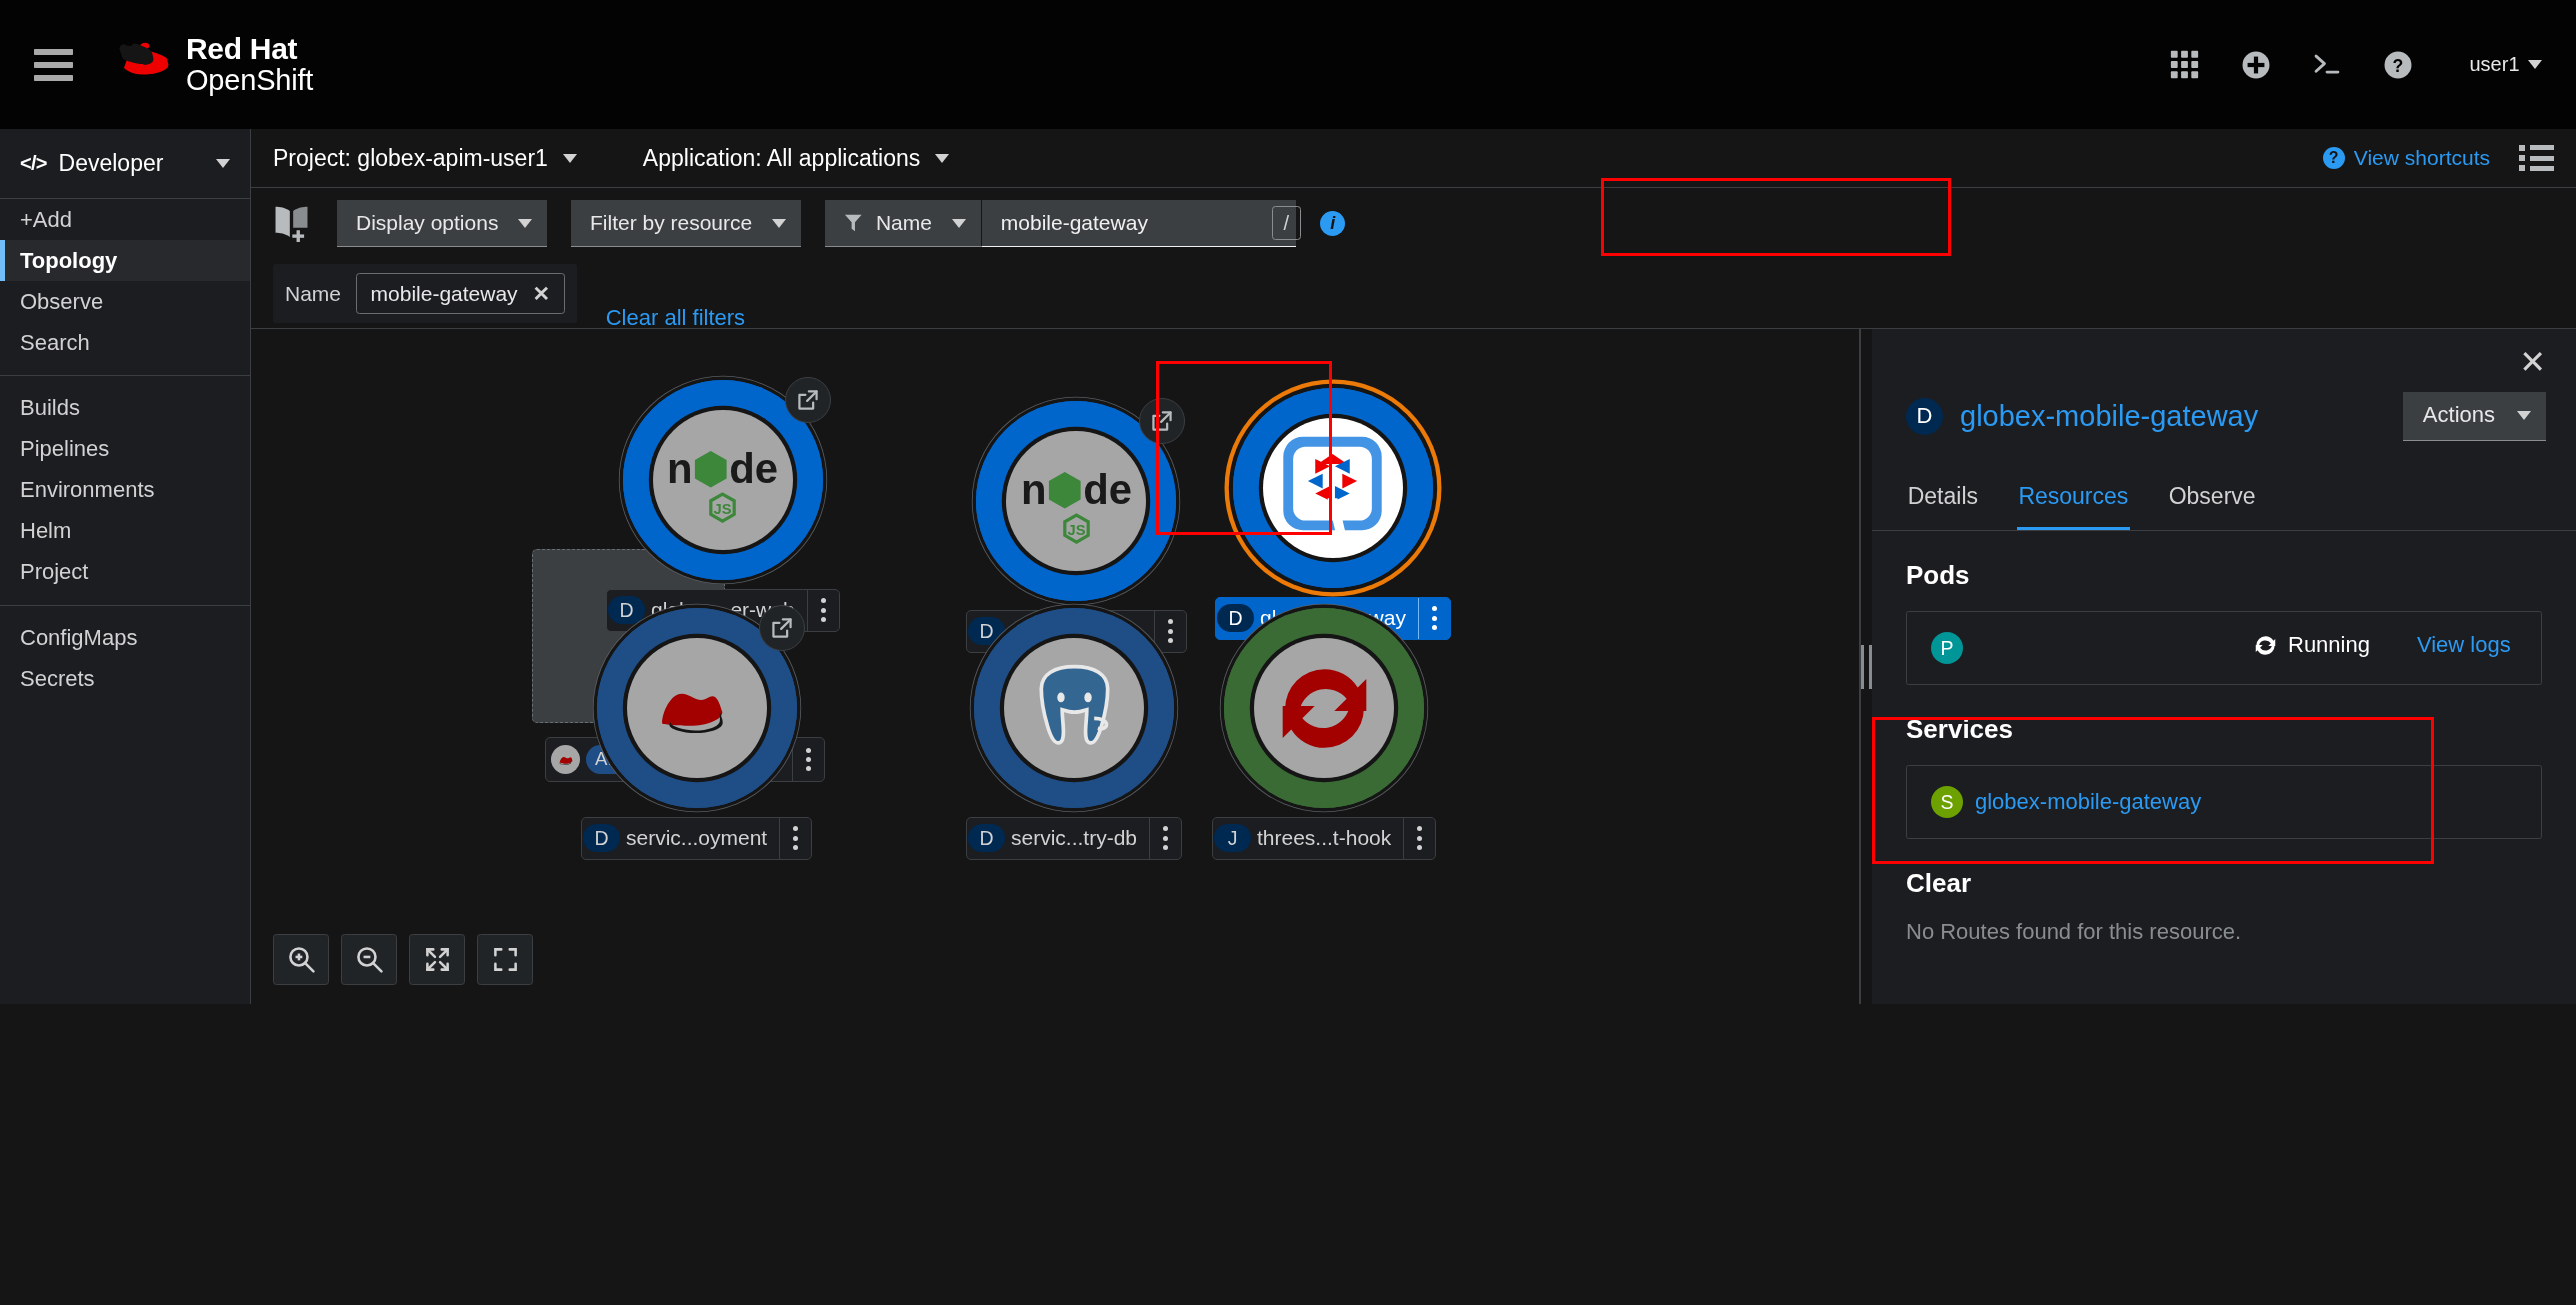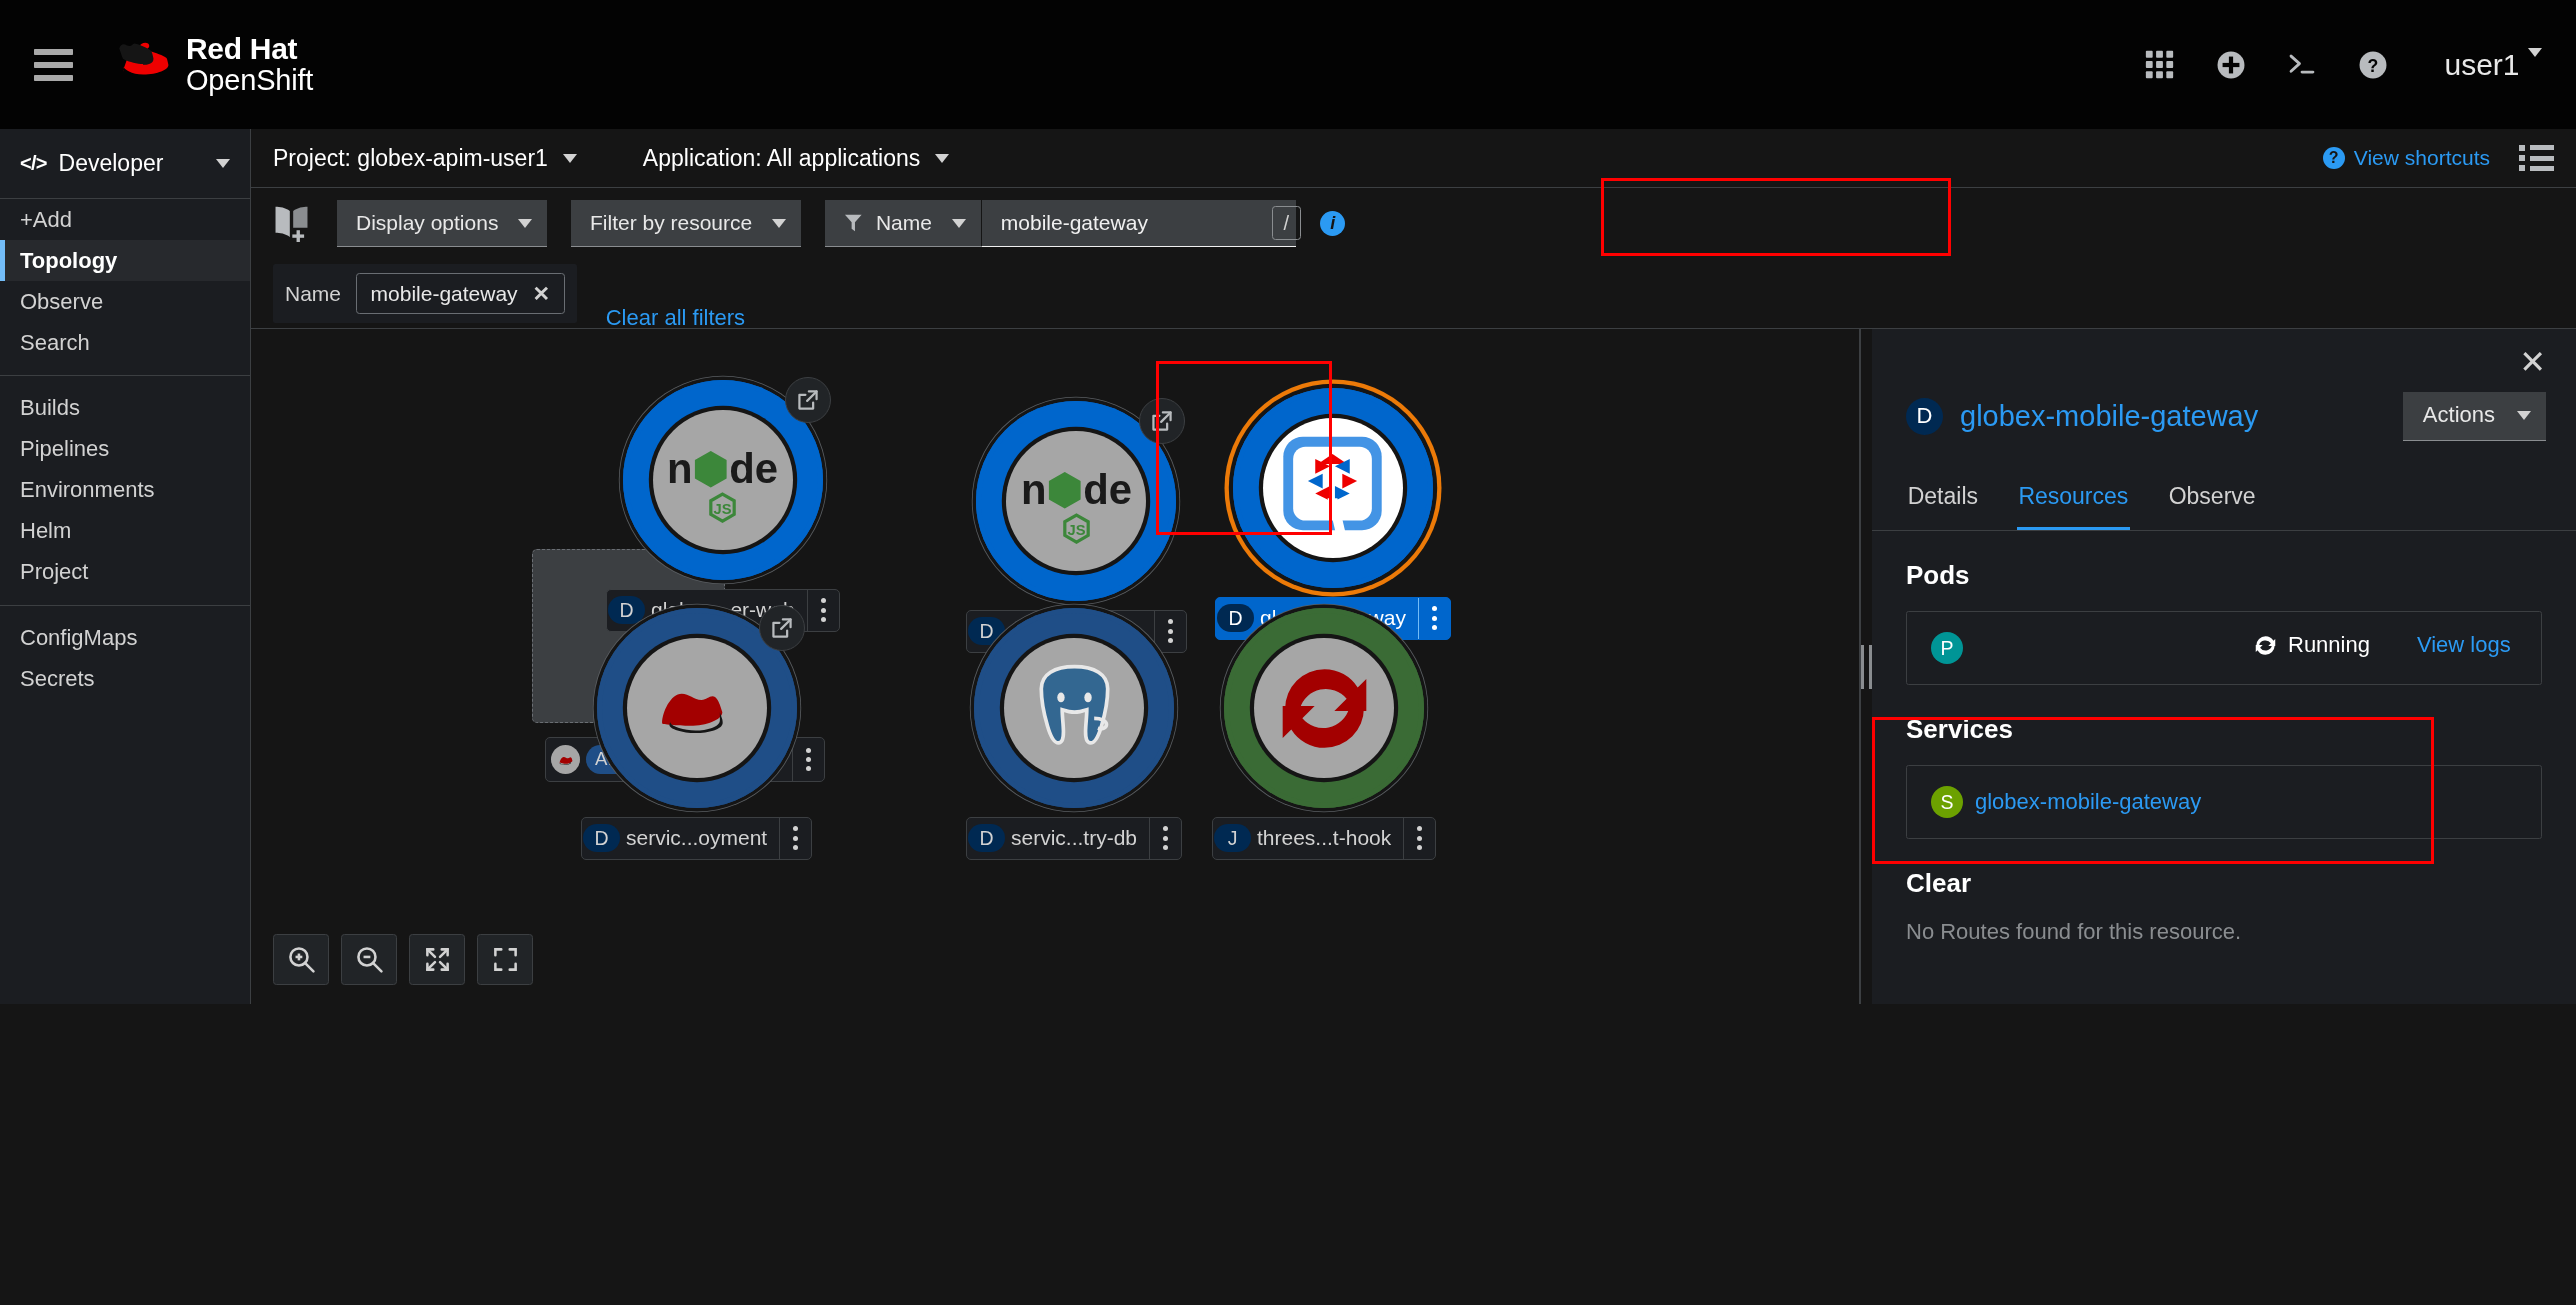--- a/index.html
+++ b/index.html
@@ -21,22 +21,22 @@
     justify-content: space-between; cursor: pointer; margin-right: 34px; }
   .hamburger span { display: block; height: 6px; background: #a9a9a9; border-radius: 0.8px; }
   .brand { display: flex; align-items: center; gap: 15px; }
   .rh-hat { width: 64px; height: 47px; flex: none; }
   .brand-text { line-height: 1.08; }
   .brand-text .l1 { font-size: 30px; font-weight: bold; color: #fff; letter-spacing: -0.3px; }
   .brand-text .l2 { font-size: 29px; font-weight: 400; color: #fff; letter-spacing: -0.2px; }
   .masthead-right { margin-left: auto; display: flex; align-items: center; gap: 32px; }
   .mh-icon { width: 39px; height: 39px; display: flex; align-items: center;
     justify-content: center; cursor: pointer; color: #b8bbbe; }
-  .user-menu { display: flex; gap: 8.5px; color: #e8e8e8;
-    font-size: 30px; cursor: pointer; margin-left: 20px; }
+  .user-menu { display: flex; align-items: center; gap: 8.5px; color: #e8e8e8;
+    font-size: 20px; cursor: pointer; margin-left: 20px; }
   .caret-down { width: 0; height: 0; border-left: 7.6px solid transparent;
     border-right: 7.6px solid transparent; border-top: 9.3px solid #d2d2d2; }
 
   
   .body { display: flex; flex: 1; min-height: 0; }
 
   
   .sidebar { width: 251px; background: #1b1d21; flex: none; display: flex;
     flex-direction: column; border-right: 0.8px solid #3c3f42; }
   .perspective { height: 70px; display: flex; align-items: center; padding: 0 20px;

